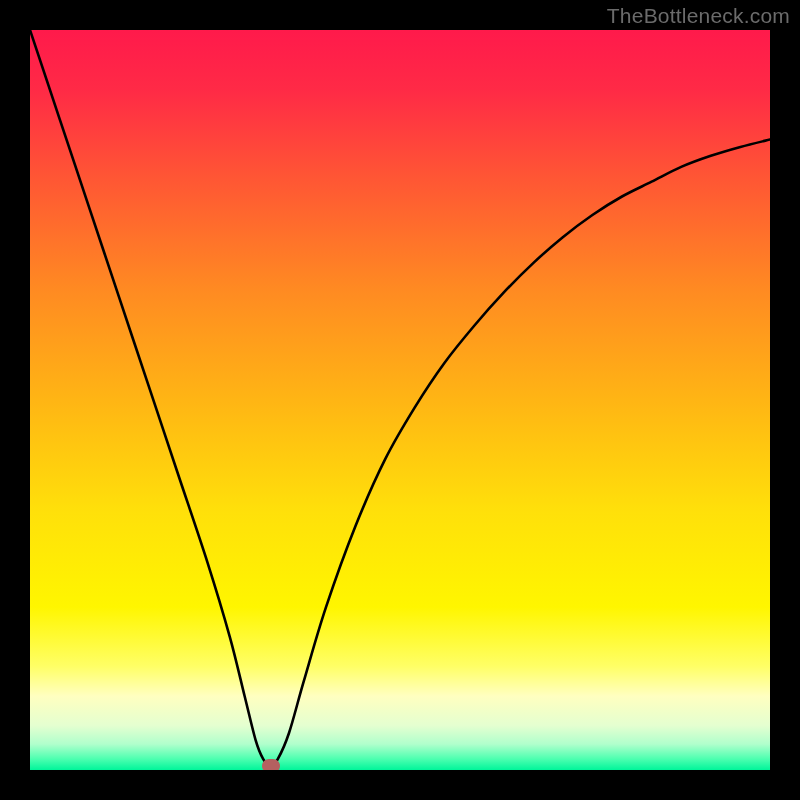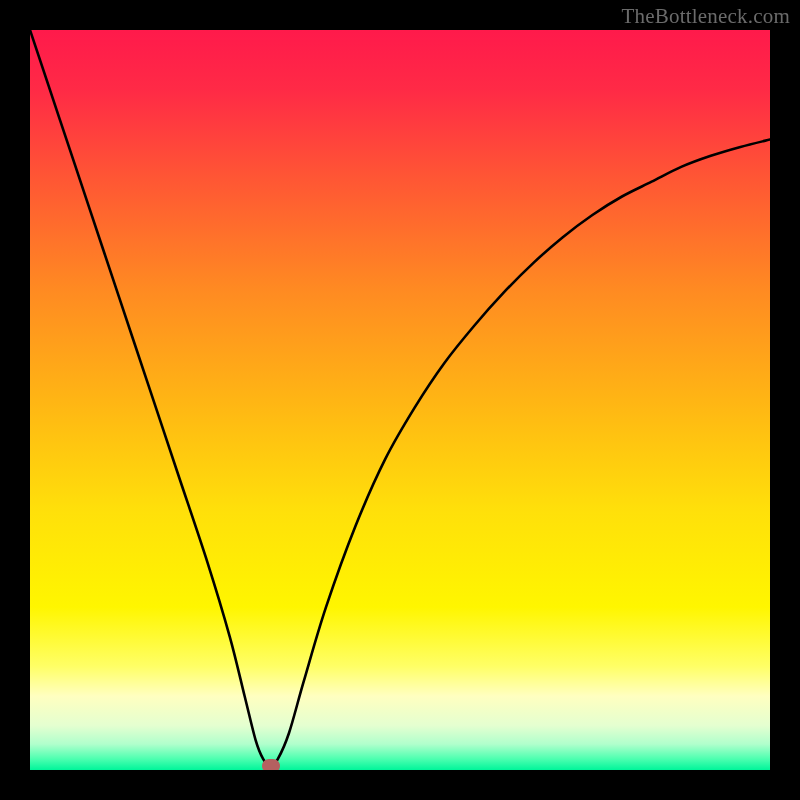--- a/index.html
+++ b/index.html
@@ -8,21 +8,20 @@
     width: 800px;
     height: 800px;
     overflow: hidden;
     background: #000;
     font-family: Arial, Helvetica, sans-serif;
   }
   #wrap {
     position: relative;
     width: 800px;
     height: 593px;
-    font-family: Liberation Serif, serif;
   }
   #plot-area {
     position: absolute;
     left: 30px;
     top: 30px;
     width: 740px;
     height: 740px;
     overflow: hidden;
   }
   #gradient {

